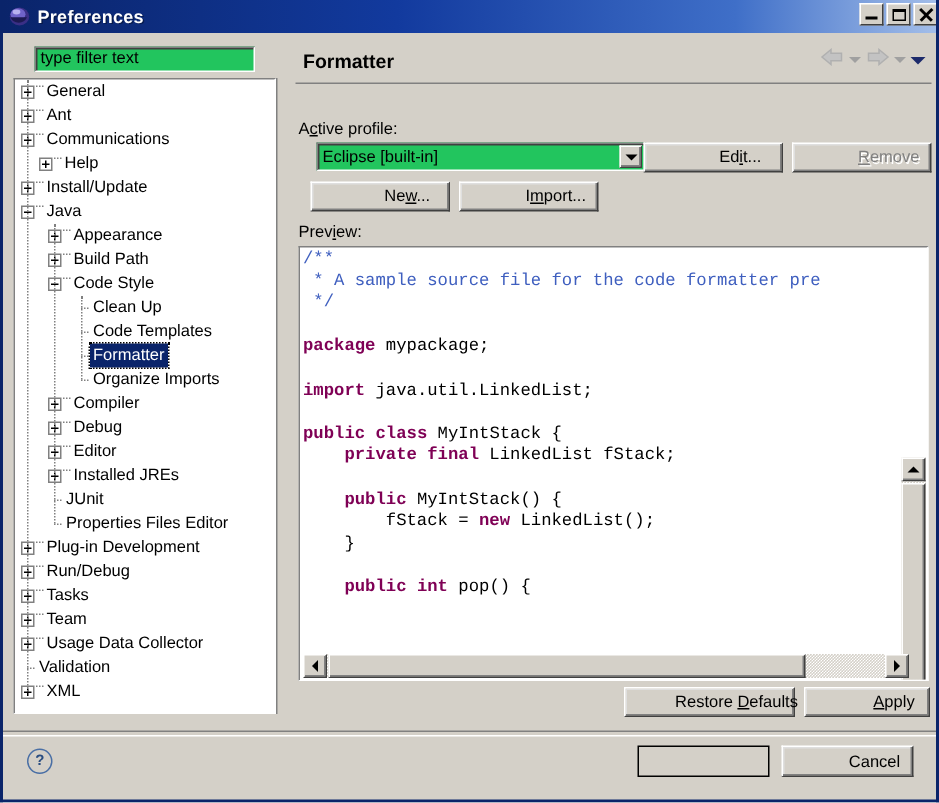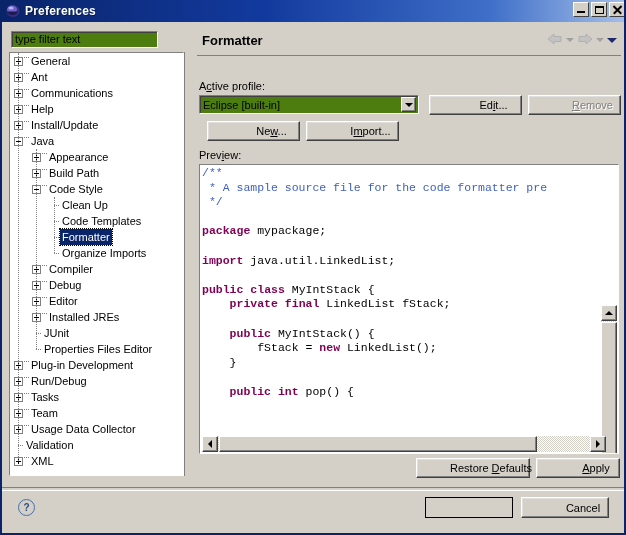--- a/index.html
+++ b/index.html
@@ -40,24 +40,25 @@
     background:#d4d0c8;font-size:11px;color:#000;box-sizing:border-box;
     border-top:1px solid #fff;border-left:1px solid #fff;
     border-right:1px solid #404040;border-bottom:1px solid #404040;
     box-shadow:inset -1px -1px 0 #808080, inset 1px 1px 0 #dfdfdf;
     display:flex;align-items:center;justify-content:center;
     font-family:"Liberation Sans",sans-serif;white-space:nowrap;padding-left:36px;
   }
   .btn.disabled{color:#808080;text-shadow:1px 1px 0 #fff;}
   .u{text-decoration:underline;}
   .field{
-    background:#4d7c0f;box-sizing:border-box;
+    background:#22c55e;box-sizing:border-box;
     border-top:1px solid #808080;border-left:1px solid #808080;
     border-right:1px solid #fff;border-bottom:1px solid #fff;
     box-shadow:inset 1px 1px 0 #404040;
+    margin-left:12px;
   }
   .lbl{font-size:11px;color:#000;}
 
   
   #filterbox{position:absolute;left:9px;top:31px;width:147px;height:17px;}
   #filtertext{font-size:11px;color:#000;padding:1px 0 0 3px;}
   #treepanel{
     position:absolute;left:7px;top:52px;width:175px;height:424px;
     background:#fff;box-sizing:border-box;
     border-top:1px solid #808080;border-left:1px solid #808080;
@@ -219,21 +220,21 @@
       <div class="trow" style="padding-left: 4px;">
         <span class="tbox plus"></span>
         <span class="tconn"></span>
         <span class="tlabel">Ant</span>
       </div>
       <div class="trow" style="padding-left: 4px;">
         <span class="tbox plus"></span>
         <span class="tconn"></span>
         <span class="tlabel">Communications</span>
       </div>
-      <div class="trow" style="padding-left: 4px;">
+      <div class="trow" style="padding-left: 16px;">
         <span class="tbox plus"></span>
         <span class="tconn"></span>
         <span class="tlabel">Help</span>
       </div>
       <div class="trow" style="padding-left: 4px;">
         <span class="tbox plus"></span>
         <span class="tconn"></span>
         <span class="tlabel">Install/Update</span>
       </div>
       <div class="trow" style="padding-left: 4px;">

